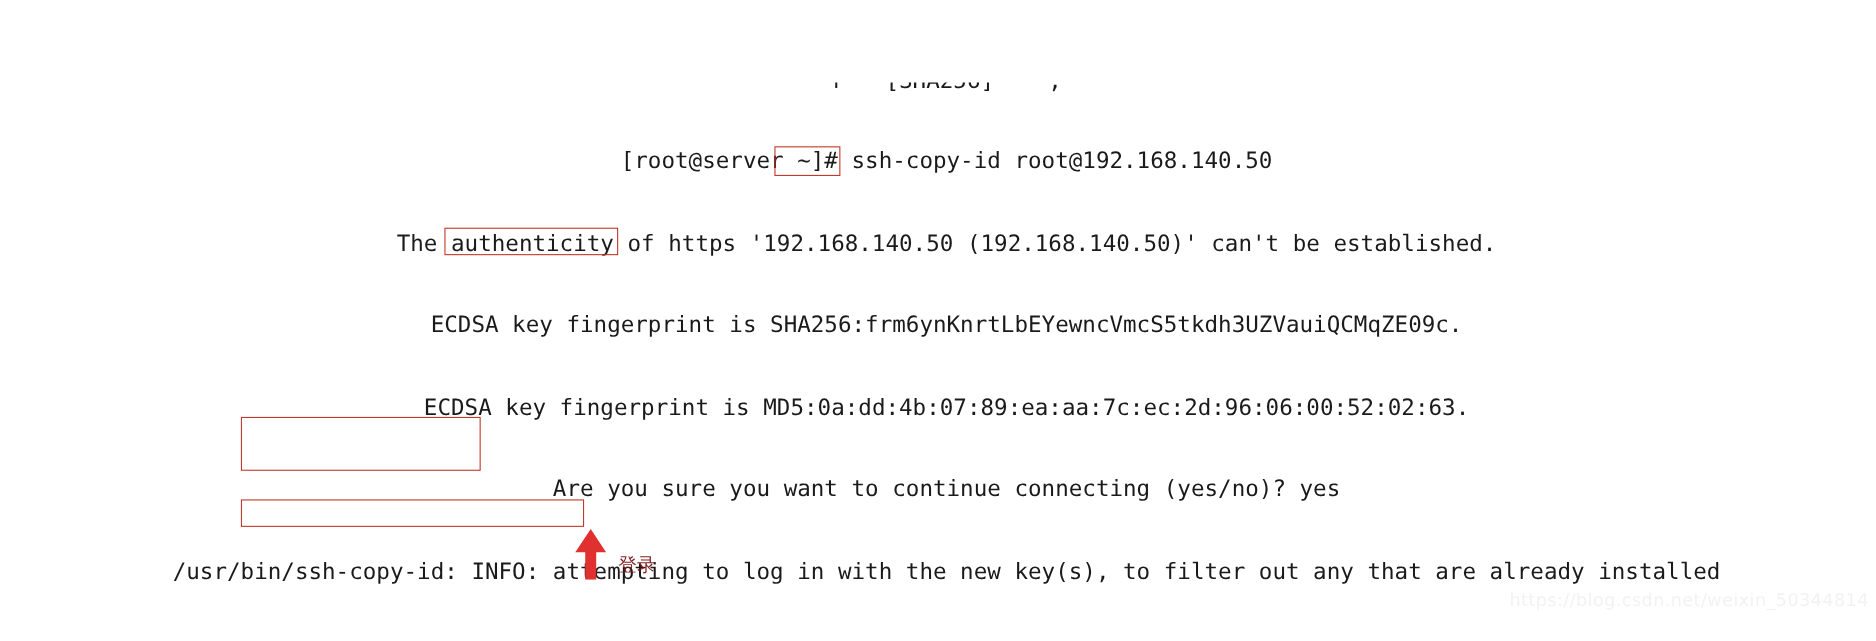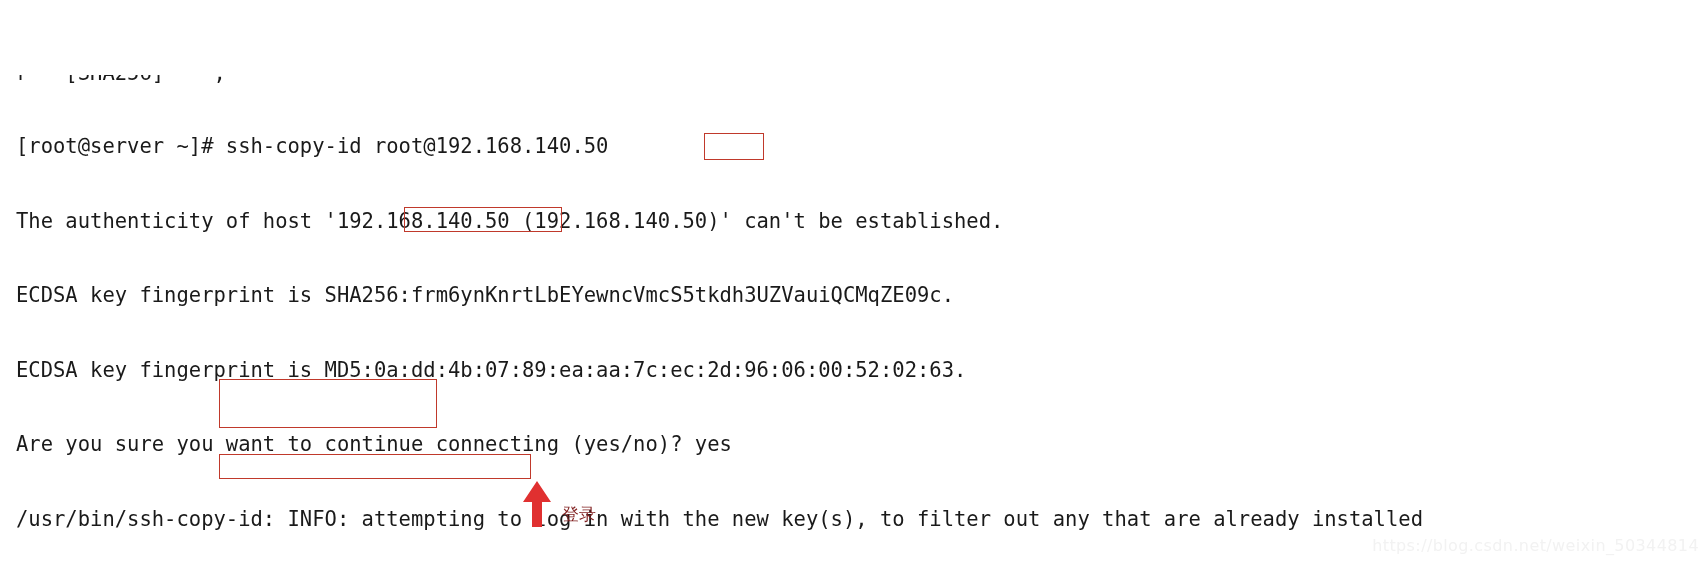--- a/index.html
+++ b/index.html
@@ -32,20 +32,21 @@
     padding: 0;
     box-sizing: border-box;
   }
 
   .trow {
     position: relative;
     height: 24.85px;
     padding-left: 16px;
     white-space: pre;
     box-sizing: border-box;
+    text-align: center;
   }
   
   .trow.clipped {
     height: 10px;
     overflow: hidden;
     color: #1a1a1a;
   }
   .trow.clipped .inner {
     display: block;
     position: relative;
@@ -100,21 +101,21 @@
     user-select: none;
   }
 </style>
 </head>
 <body>
 
 <div id="terminal">
 
   <div class="trow clipped"><span class="inner">r   [SHA256]    ,</span></div>
   <div class="trow">[root@server ~]# ssh-copy-id root@192.168.140.50</div>
-  <div class="trow">The authenticity of host '192.168.140.50 (192.168.140.50)' can't be established.</div>
+  <div class="trow">The authenticity of https '192.168.140.50 (192.168.140.50)' can't be established.</div>
   <div class="trow">ECDSA key fingerprint is SHA256:frm6ynKnrtLbEYewncVmcS5tkdh3UZVauiQCMqZE09c.</div>
   <div class="trow">ECDSA key fingerprint is MD5:0a:dd:4b:07:89:ea:aa:7c:ec:2d:96:06:00:52:02:63.</div>
   <div class="trow">Are you sure you want to continue connecting (yes/no)? yes</div>
   <div class="trow">/usr/bin/ssh-copy-id: INFO: attempting to log in with the new key(s), to filter out any that are already installed</div>
   
   
   
   
   
   

